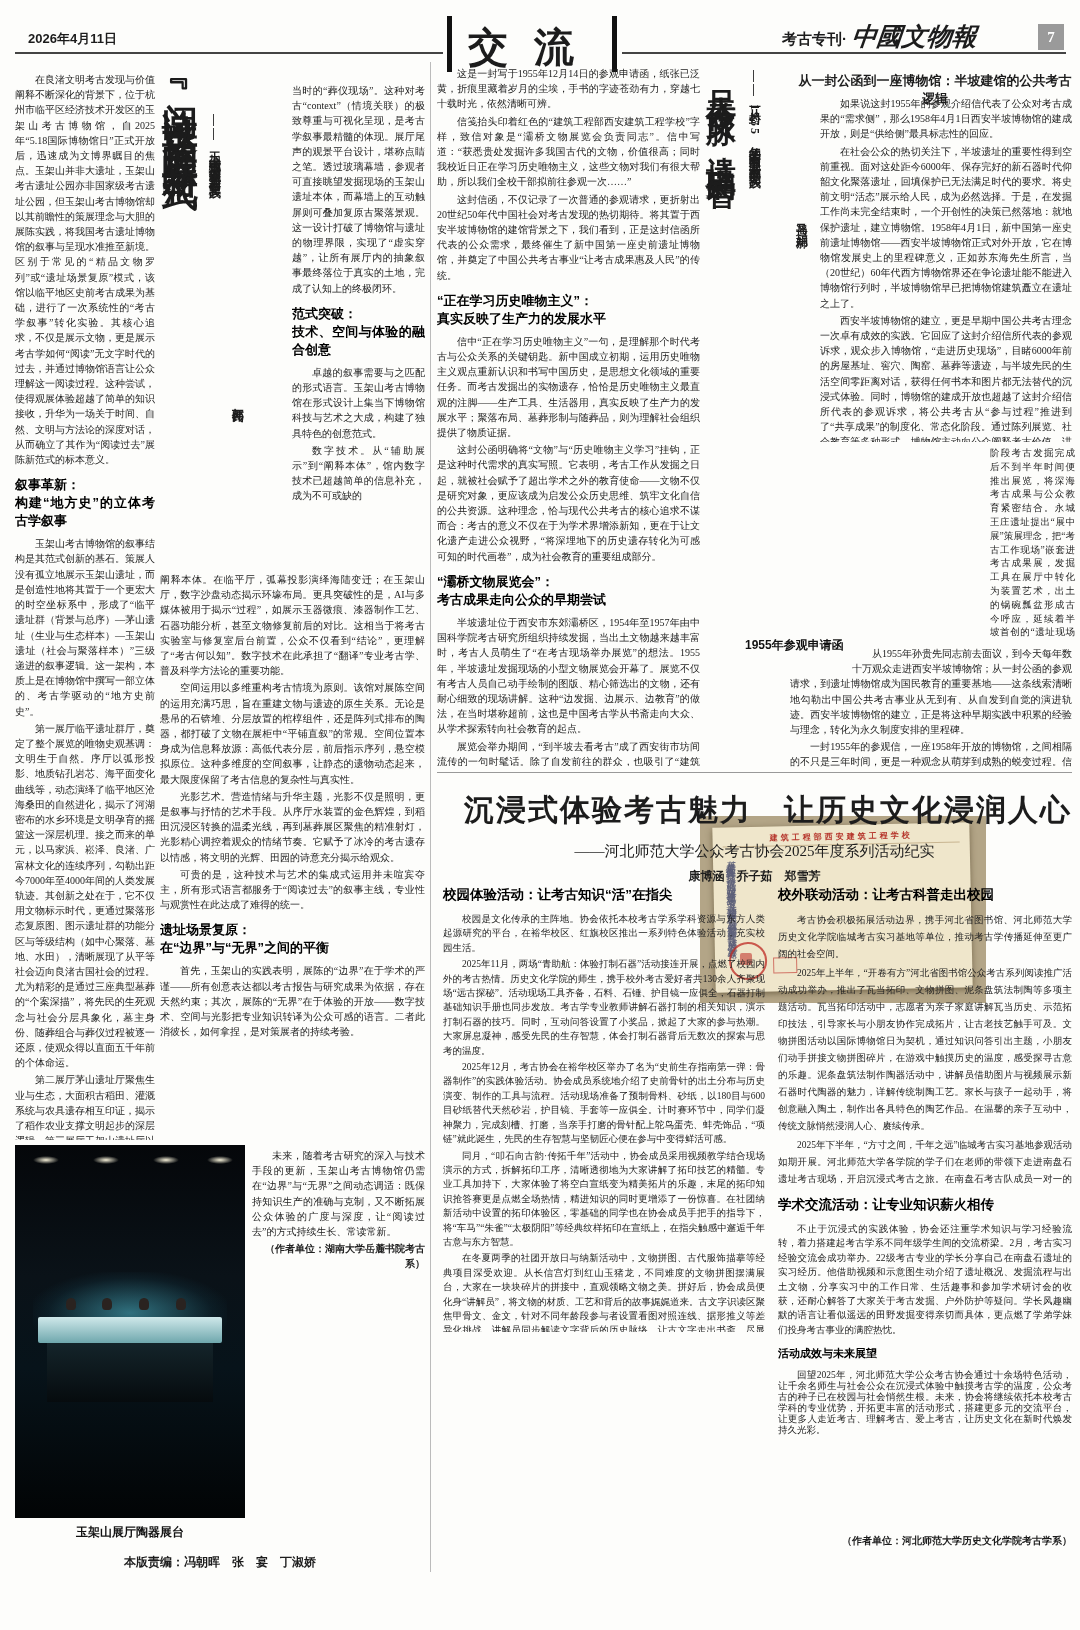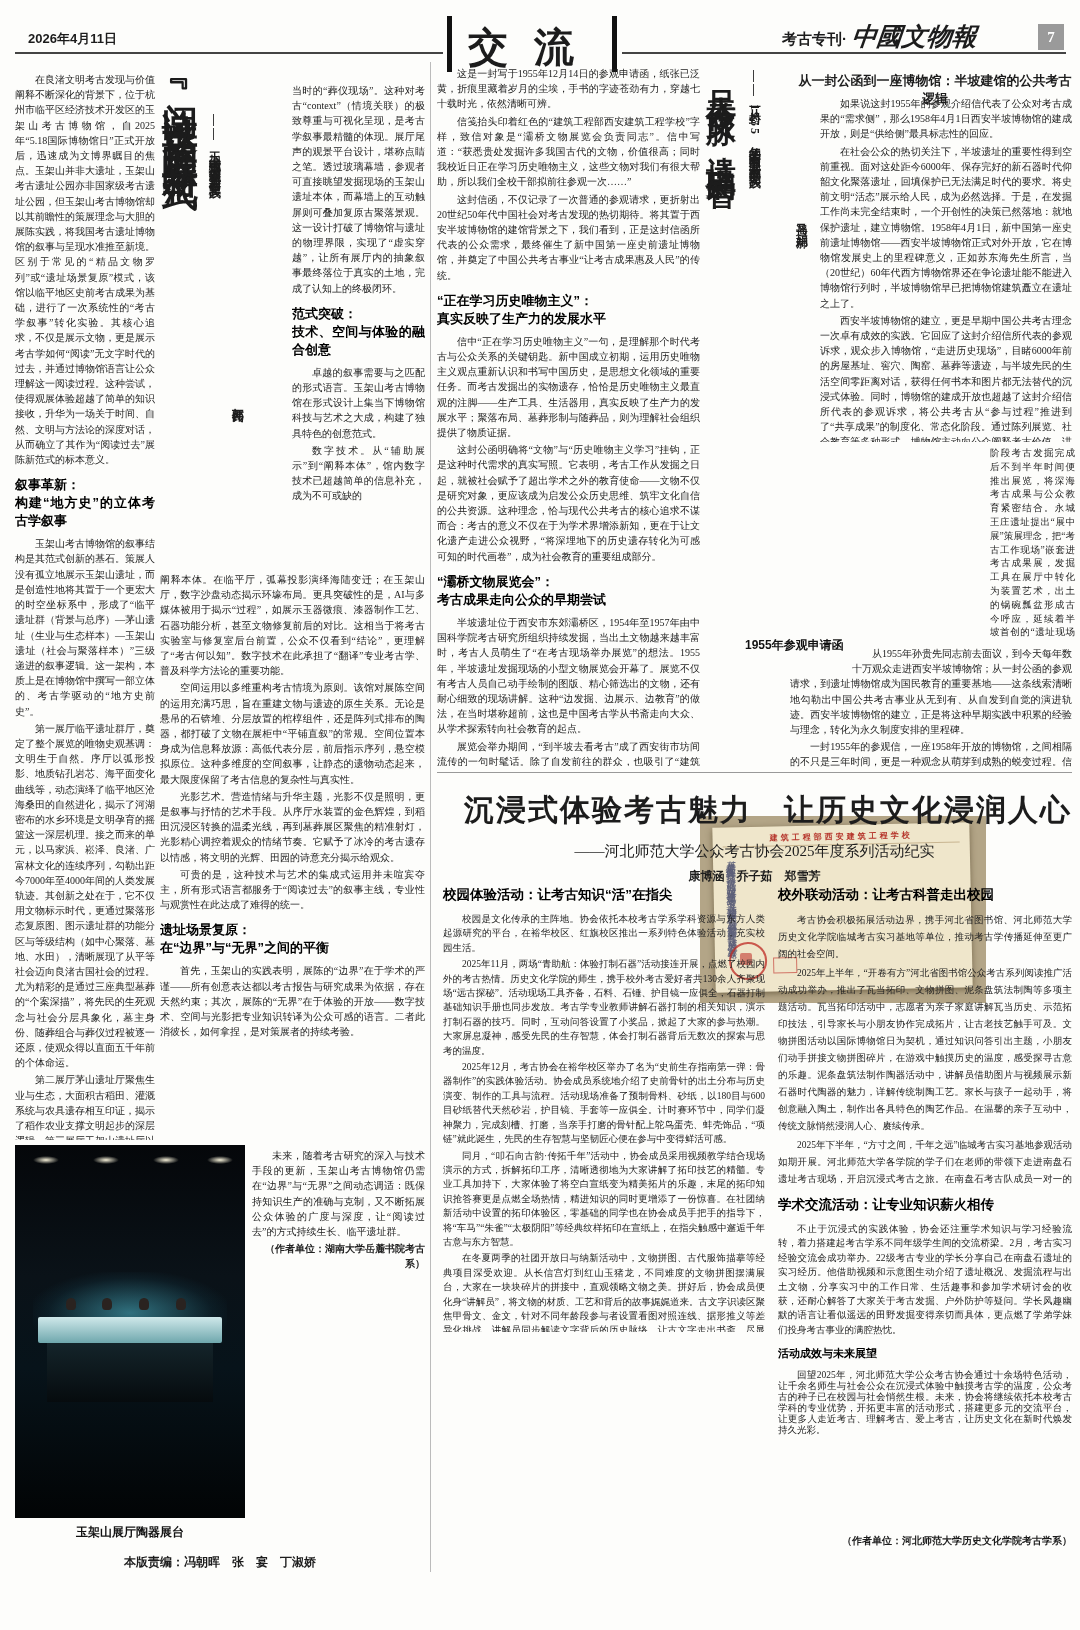--- a/index.html
+++ b/index.html
@@ -90,21 +90,21 @@
     <p style="text-indent:0;">阐释本体。在临平厅，弧幕投影演绎海陆变迁；在玉架山厅，数字沙盘动态揭示环壕布局。更具突破性的是，AI与多媒体被用于揭示“过程”，如展示玉器微痕、漆器制作工艺、石器功能分析，甚至文物修复前后的对比。这相当于将考古实验室与修复室后台前置，公众不仅看到“结论”，更理解了“考古何以知”。数字技术在此承担了“翻译”专业考古学、普及科学方法论的重要功能。</p>
     <p>空间运用以多维重构考古情境为原则。该馆对展陈空间的运用充满巧思，旨在重建文物与遗迹的原生关系。无论是悬吊的石锛堆、分层放置的棺椁组件，还是阵列式排布的陶器，都打破了文物在展柜中“平铺直叙”的常规。空间位置本身成为信息释放源：高低代表分层，前后指示序列，悬空模拟原位。这种多维度的空间叙事，让静态的遗物动态起来，最大限度保留了考古信息的复杂性与真实性。</p>
     <p>光影艺术。营造情绪与升华主题，光影不仅是照明，更是叙事与抒情的艺术手段。从序厅水装置的金色辉煌，到稻田沉浸区转换的温柔光线，再到墓葬展区聚焦的精准射灯，光影精心调控着观众的情绪节奏。它赋予了冰冷的考古遗存以情感，将文明的光辉、田园的诗意充分揭示给观众。</p>
     <p>可贵的是，这种技术与艺术的集成式运用并未喧宾夺主，所有形式语言都服务于“阅读过去”的叙事主线，专业性与观赏性在此达成了难得的统一。</p>
     <div class="sec-head"><span>遗址场景复原：</span><br>
       <span>在“边界”与“无界”之间的平衡</span></div>
     <p>首先，玉架山的实践表明，展陈的“边界”在于学术的严谨——所有创意表达都以考古报告与研究成果为依据，存在天然约束；其次，展陈的“无界”在于体验的开放——数字技术、空间与光影把专业知识转译为公众可感的语言。二者此消彼长，如何拿捏，是对策展者的持续考验。</p>
   </div>
 
   <div class="abs body-txt clip" style="left:252px;top:1148px;width:173px;height:200px;">
-    <p>未来，随着考古研究的深入与技术手段的更新，玉架山考古博物馆仍需在“边界”与“无界”之间动态调适：既保持知识生产的准确与克制，又不断拓展公众体验的广度与深度，让“阅读过去”的方式持续生长、临平遗址群。</p>
+    <p>未来，随着考古研究的深入与技术手段的更新，玉架山考古博物馆仍需在“边界”与“无界”之间动态调适：既保持知识生产的准确与克制，又不断拓展公众体验的广度与深度，让“阅读过去”的方式持续生长、常读常新。</p>
     <div class="byline">（作者单位：湖南大学岳麓书院考古系）</div>
   </div>
 
   <div class="abs photo-exhibit" style="left:15px;top:1145px;width:230px;height:373px;">
     <div class="spot" style="left:18px;"></div>
     <div class="spot" style="left:78px;"></div>
     <div class="spot" style="left:138px;"></div>
     <div class="spot" style="left:192px;"></div>
     <div class="glow"></div>
     <div class="table-top"></div>

